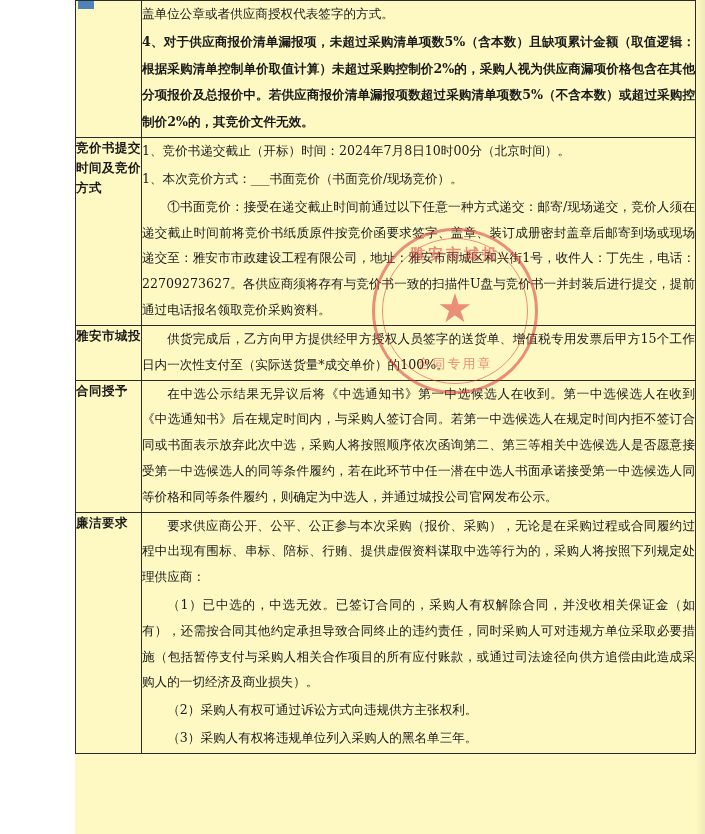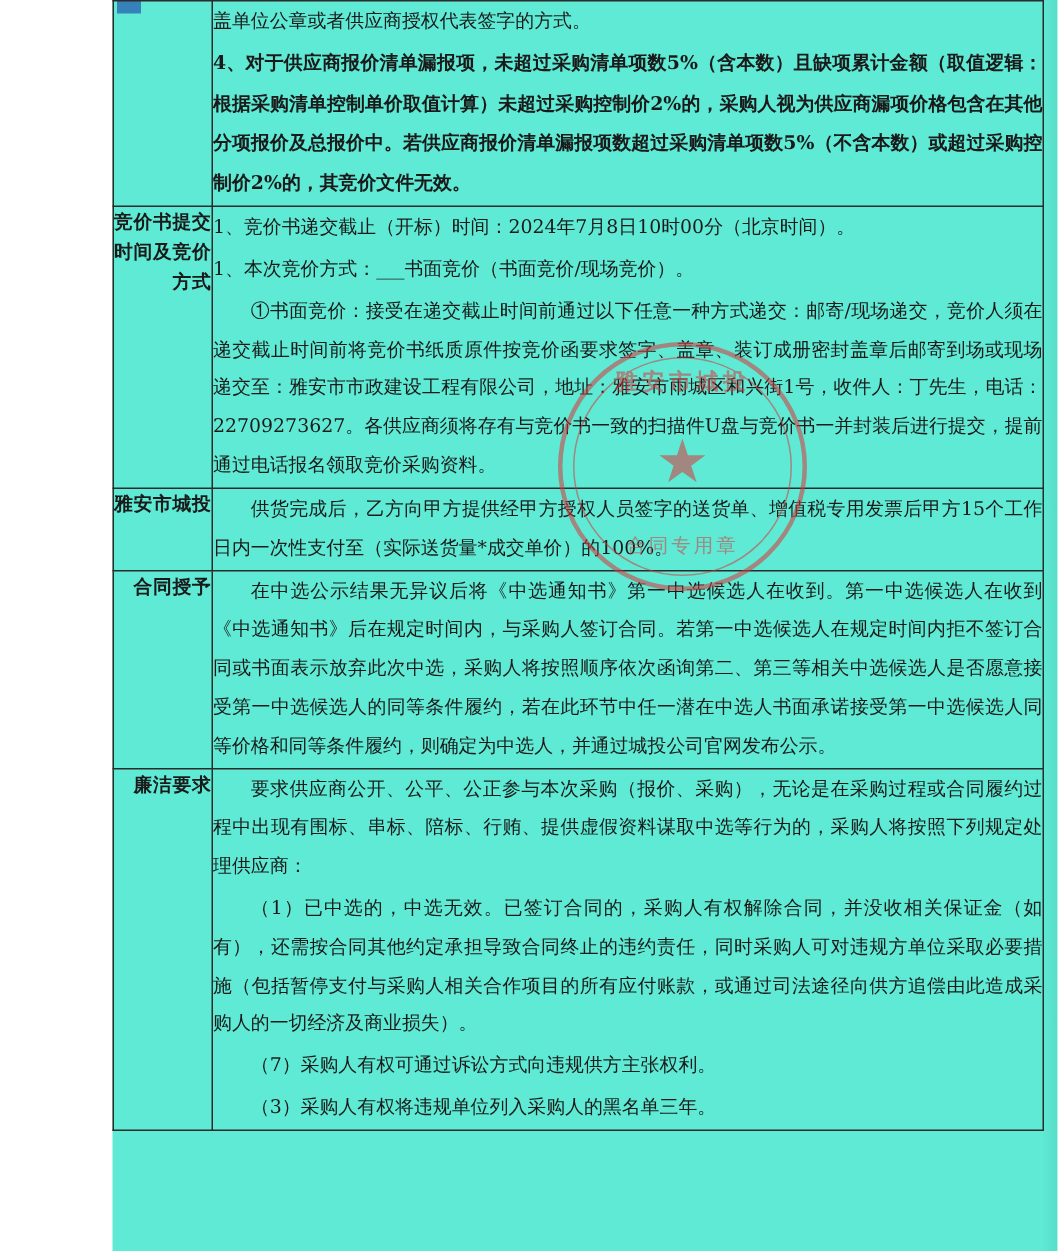--- a/index.html
+++ b/index.html
@@ -12,21 +12,21 @@
     height: 834px;
     font-family: "DejaVu Serif", "Liberation Serif", serif;
     color: #1a1a1a;
     overflow: hidden;
     position: relative;
   }
   .page {
     position: relative;
     width: 705px;
     height: 834px;
-    background: #5eead4;
+    background: #fef9c3;
   }
   
   .left-strip {
     position: absolute;
     left: 0; top: 0;
     width: 75px;
     height: 834px;
     background: #ffffff;
   }
   .corner-mark {
@@ -46,21 +46,21 @@
     border-collapse: collapse;
     table-layout: fixed;
   }
   .doc-table td {
     border: 1px solid #2b2b2b;
     vertical-align: top;
     padding: 0;
   }
   .label-cell {
     width: 66px;
-    text-align: right;
+    text-align: left;
     vertical-align: middle;
     font-weight: bold;
     font-size: 12.5px;
     line-height: 1.6;
     letter-spacing: 0.5px;
     padding: 4px 3px;
   }
   .content-cell {
     padding: 6px 8px 8px 10px;
   }
@@ -185,21 +185,21 @@
         <td class="content-cell">
           <p class="indent2">在中选公示结果无异议后将《中选通知书》第一中选候选人在收到。第一中选候选人在收到《中选通知书》后在规定时间内，与采购人签订合同。若第一中选候选人在规定时间内拒不签订合同或书面表示放弃此次中选，采购人将按照顺序依次函询第二、第三等相关中选候选人是否愿意接受第一中选候选人的同等条件履约，若在此环节中任一潜在中选人书面承诺接受第一中选候选人同等价格和同等条件履约，则确定为中选人，并通过城投公司官网发布公示。</p>
         </td>
       </tr>
 
       <tr>
         <td class="label-cell">廉洁要求</td>
         <td class="content-cell">
           <p class="indent2">要求供应商公开、公平、公正参与本次采购（报价、采购），无论是在采购过程或合同履约过程中出现有围标、串标、陪标、行贿、提供虚假资料谋取中选等行为的，采购人将按照下列规定处理供应商：</p>
           <p class="indent2">（1）已中选的，中选无效。已签订合同的，采购人有权解除合同，并没收相关保证金（如有），还需按合同其他约定承担导致合同终止的违约责任，同时采购人可对违规方单位采取必要措施（包括暂停支付与采购人相关合作项目的所有应付账款，或通过司法途径向供方追偿由此造成采购人的一切经济及商业损失）。</p>
-          <p class="indent2">（7）采购人有权可通过诉讼方式向违规供方主张权利。</p>
+          <p class="indent2">（2）采购人有权可通过诉讼方式向违规供方主张权利。</p>
           <p class="indent2">（3）采购人有权将违规单位列入采购人的黑名单三年。</p>
         </td>
       </tr>
     </tbody>
   </table>
 
   <div class="seal">
     <div class="seal-inner"></div>
     <div class="seal-text-top">雅安市城投</div>
     <div class="seal-star">★</div>

